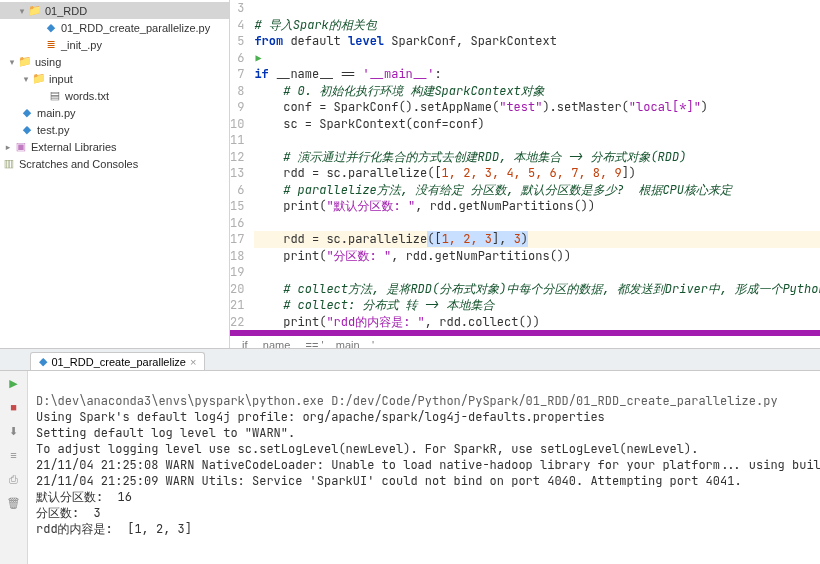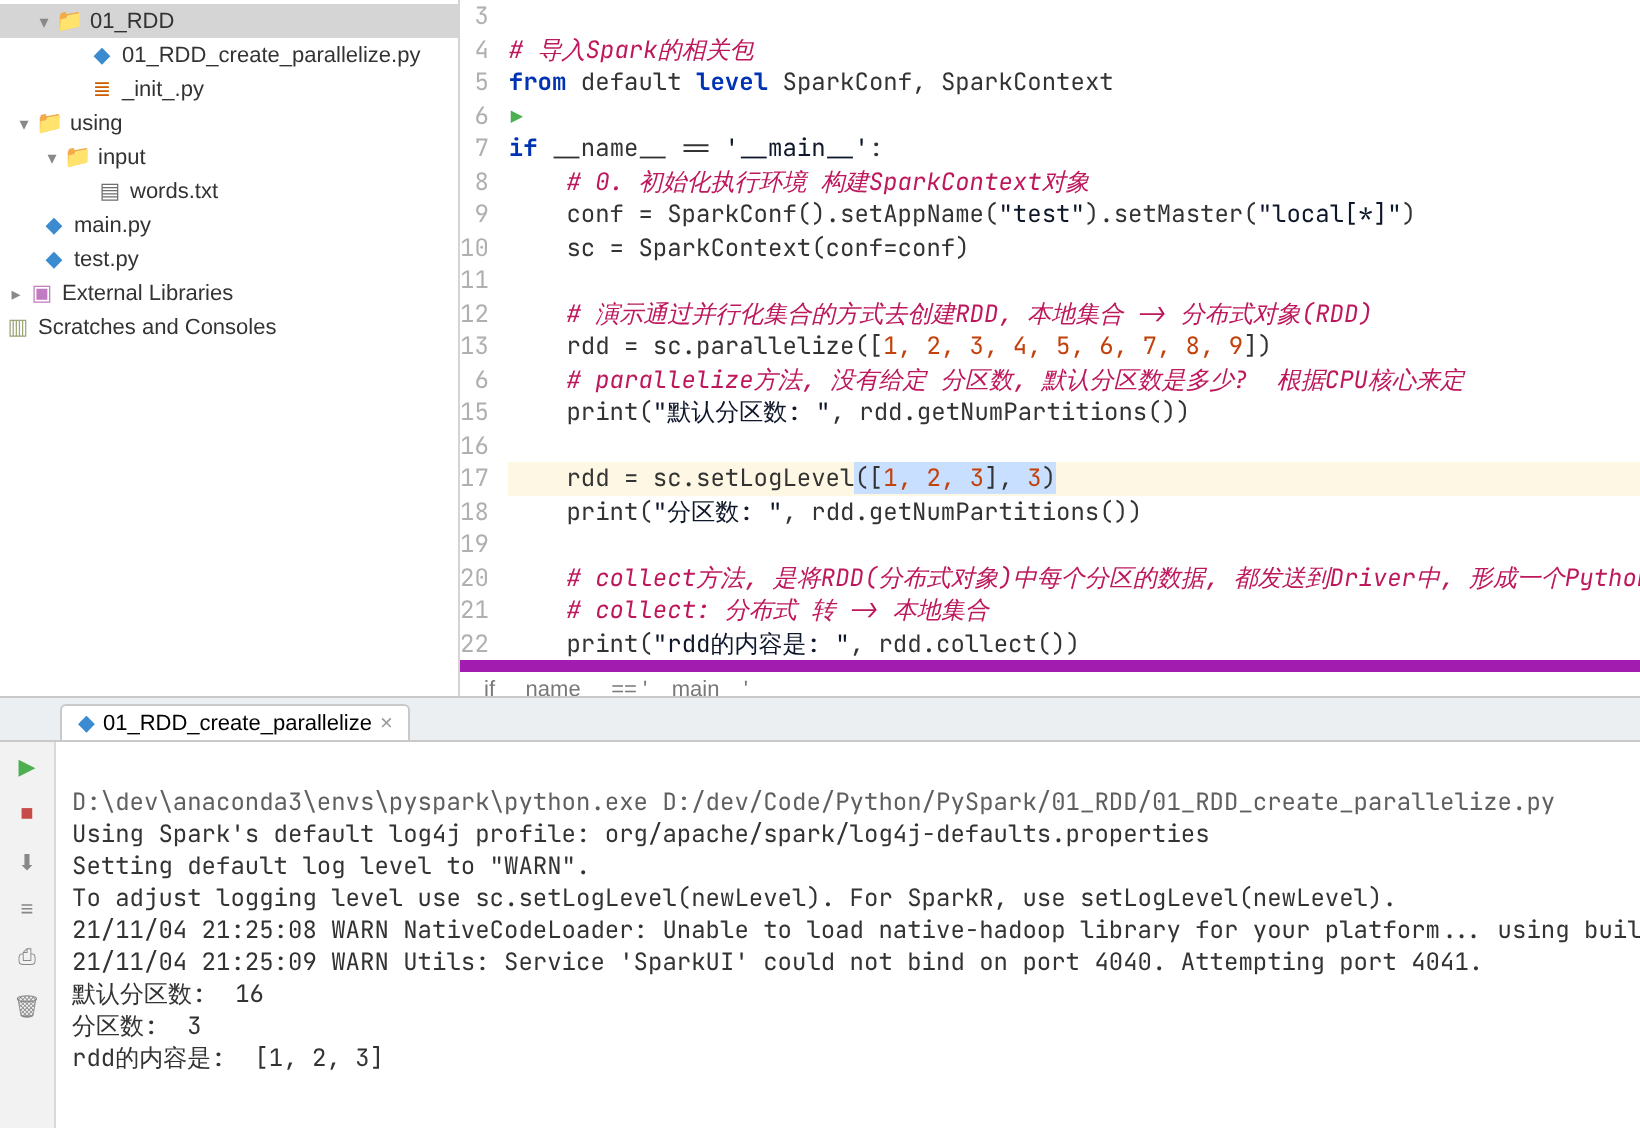--- a/index.html
+++ b/index.html
@@ -87,22 +87,22 @@
     font-size: 10px;
   }
   .code {
     flex: 1;
     white-space: pre;
     color: #333;
     padding-left: 2px;
   }
   .hl-line { background: #fdf7e3; display:inline-block; width:100%; }
   .kw { color: #0033b3; font-weight: 600; }
-  .cm { color: #be185d; font-style: italic; margin-top: 39px; }
-  .st { color: #0f172a; margin-top: 43px; }
+  .cm { color: #14532d; font-style: italic; margin-top: 39px; }
+  .st { color: #a21caf; margin-top: 43px; }
   .num { color: #c2410c; }
   .sel-bg { background: #c8dfff; }
   .crumbs {
     height: 18px;
     border-top: 6px solid #a21caf;
     font-size: 11px;
     color: #787878;
     padding-left: 12px;
     line-height: 18px;
   }
@@ -252,21 +252,21 @@
 <span class="kw">if</span><span> __name__ == </span><span class="st">'__main__'</span><span>:</span>
 <span class="cm">    # 0. 初始化执行环境 构建SparkContext对象</span>
 <span>    conf = SparkConf().setAppName(</span><span class="st">"test"</span><span>).setMaster(</span><span class="st">"local[*]"</span><span>)</span>
 <span>    sc = SparkContext(conf=conf)</span>
 
 <span class="cm">    # 演示通过并行化集合的方式去创建RDD, 本地集合 -&gt; 分布式对象(RDD)</span>
 <span>    rdd = sc.parallelize([</span><span class="num">1, 2, 3, 4, 5, 6, 7, 8, 9</span><span>])</span>
 <span class="cm">    # parallelize方法, 没有给定 分区数, 默认分区数是多少?  根据CPU核心来定</span>
 <span>    print(</span><span class="st">"默认分区数: "</span><span>, rdd.getNumPartitions())</span>
 
-<span class="hl-line"><span>    rdd = sc.setLogLevel</span><span class="sel-bg"><span>(</span><span>[</span><span class="num">1, 2, 3</span><span>], </span><span class="num">3</span><span>)</span></span></span>
+<span class="hl-line"><span>    rdd = sc.parallelize</span><span class="sel-bg"><span>(</span><span>[</span><span class="num">1, 2, 3</span><span>], </span><span class="num">3</span><span>)</span></span></span>
 <span>    print(</span><span class="st">"分区数: "</span><span>, rdd.getNumPartitions())</span>
 
 <span class="cm">    # collect方法, 是将RDD(分布式对象)中每个分区的数据, 都发送到Driver中, 形成一个Python List对象</span>
 <span class="cm">    # collect: 分布式 转 -&gt; 本地集合</span>
 <span>    print(</span><span class="st">"rdd的内容是: "</span><span>, rdd.collect())</span>
 </div>
     </div>
     <div class="crumbs">if __name__ == '__main__'</div>
   </div>
 </div>

